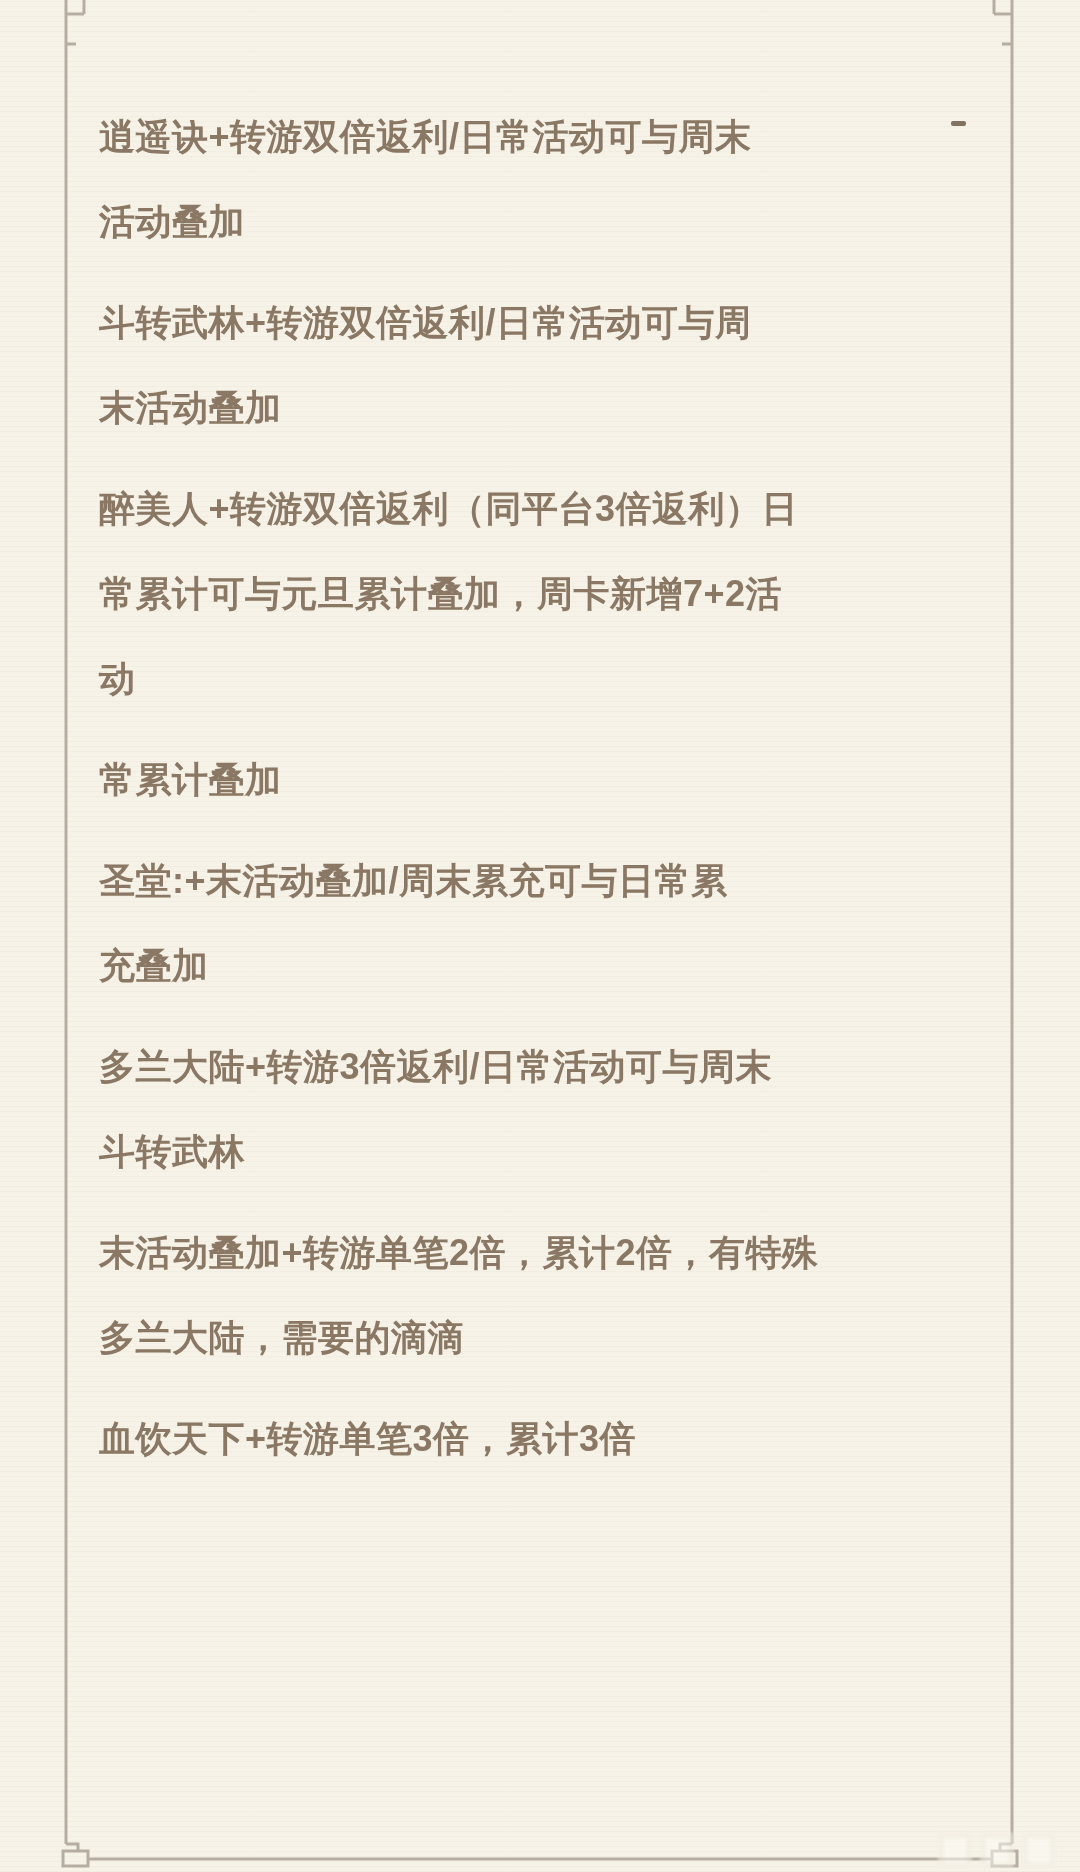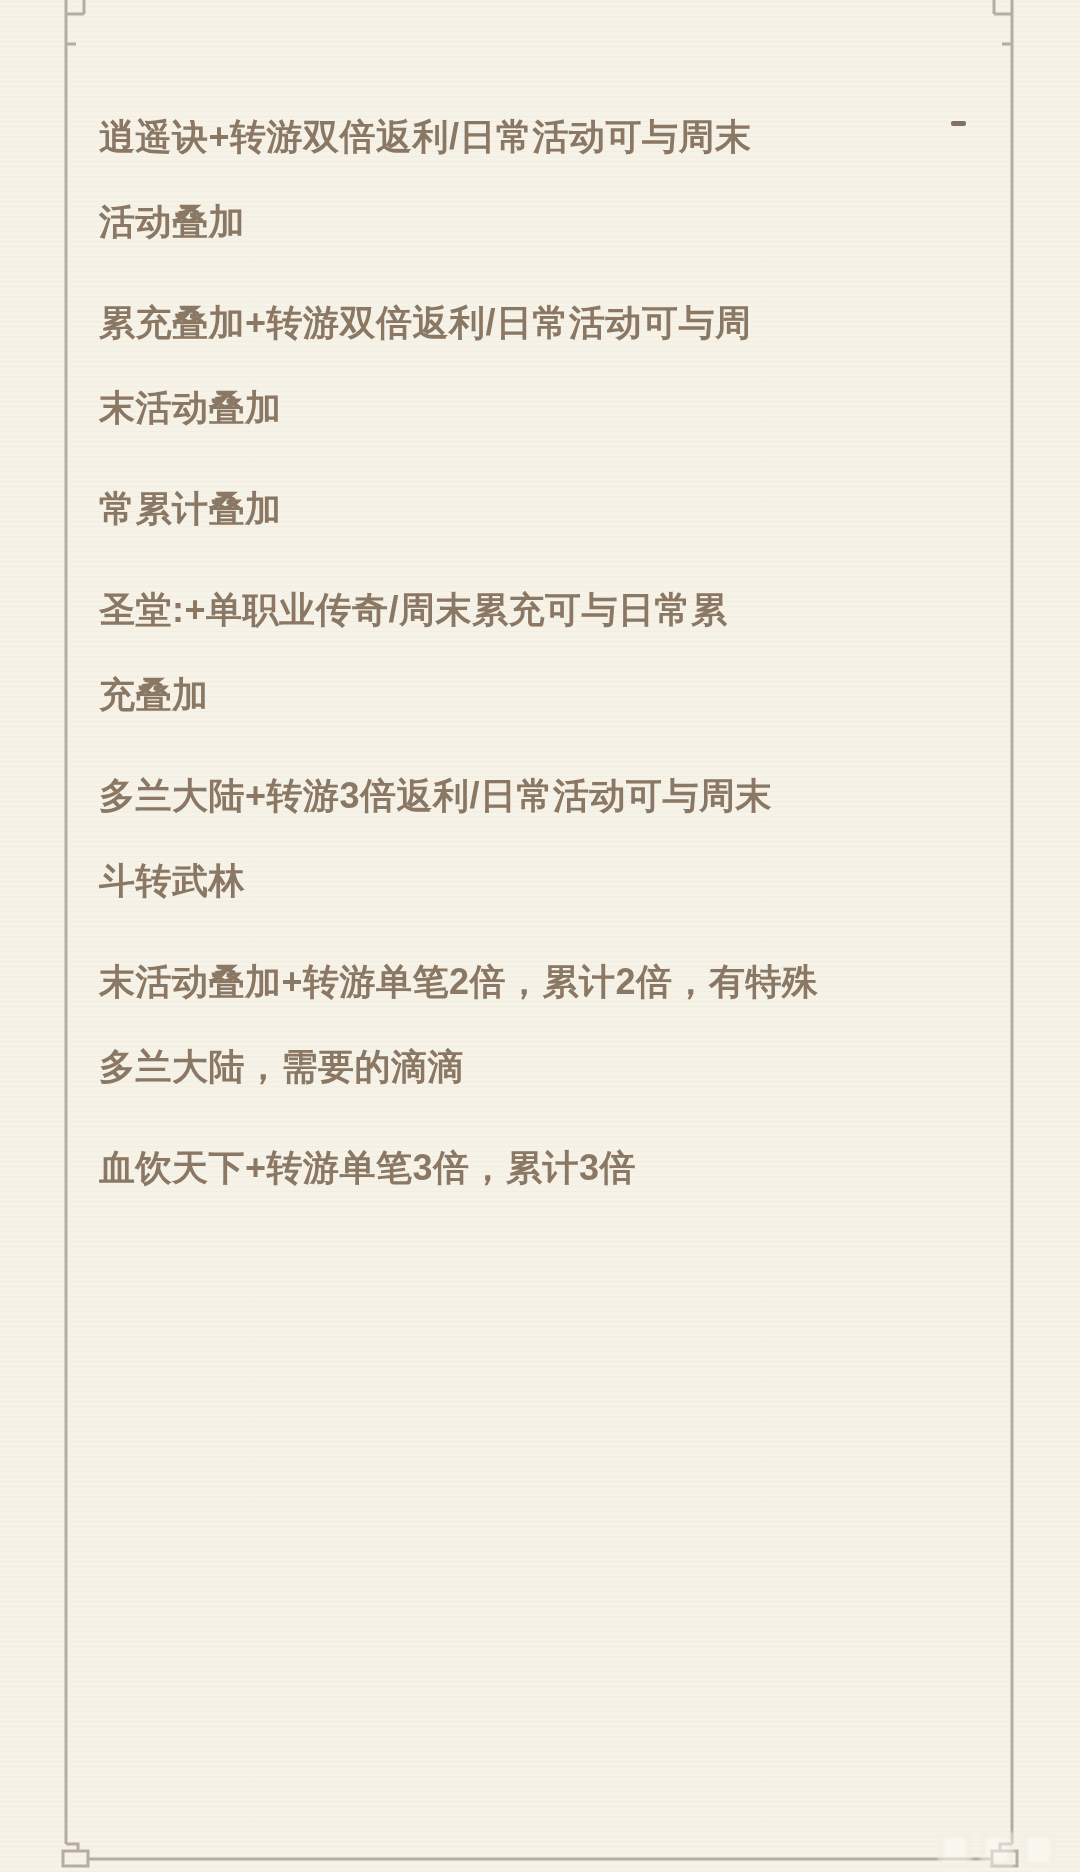--- a/index.html
+++ b/index.html
@@ -58,31 +58,36 @@
 </svg>
 
 <div class="content">
 
   <div class="para">
     <div class="line">逍遥诀+转游双倍返利/日常活动可与周末</div>
     <div class="line">活动叠加</div>
   </div>
 
   <div class="para">
-    <div class="line">累充叠加+转游双倍返利/日常活动可与周</div>
+    <div class="line">斗转武林+转游双倍返利/日常活动可与周</div>
     <div class="line">末活动叠加</div>
   </div>
 
+  <div class="para">
+    <div class="line">醉美人+转游双倍返利（同平台3倍返利）日</div>
+    <div class="line">常累计可与元旦累计叠加，周卡新增7+2活</div>
+    <div class="line">动</div>
+  </div>
 
   <div class="para">
     <div class="line">常累计叠加</div>
   </div>
 
   <div class="para">
-    <div class="line">圣堂:+单职业传奇/周末累充可与日常累</div>
+    <div class="line">圣堂:+末活动叠加/周末累充可与日常累</div>
     <div class="line">充叠加</div>
   </div>
 
   <div class="para">
     <div class="line">多兰大陆+转游3倍返利/日常活动可与周末</div>
     <div class="line">斗转武林</div>
   </div>
 
   <div class="para">
     <div class="line">末活动叠加+转游单笔2倍，累计2倍，有特殊</div>

